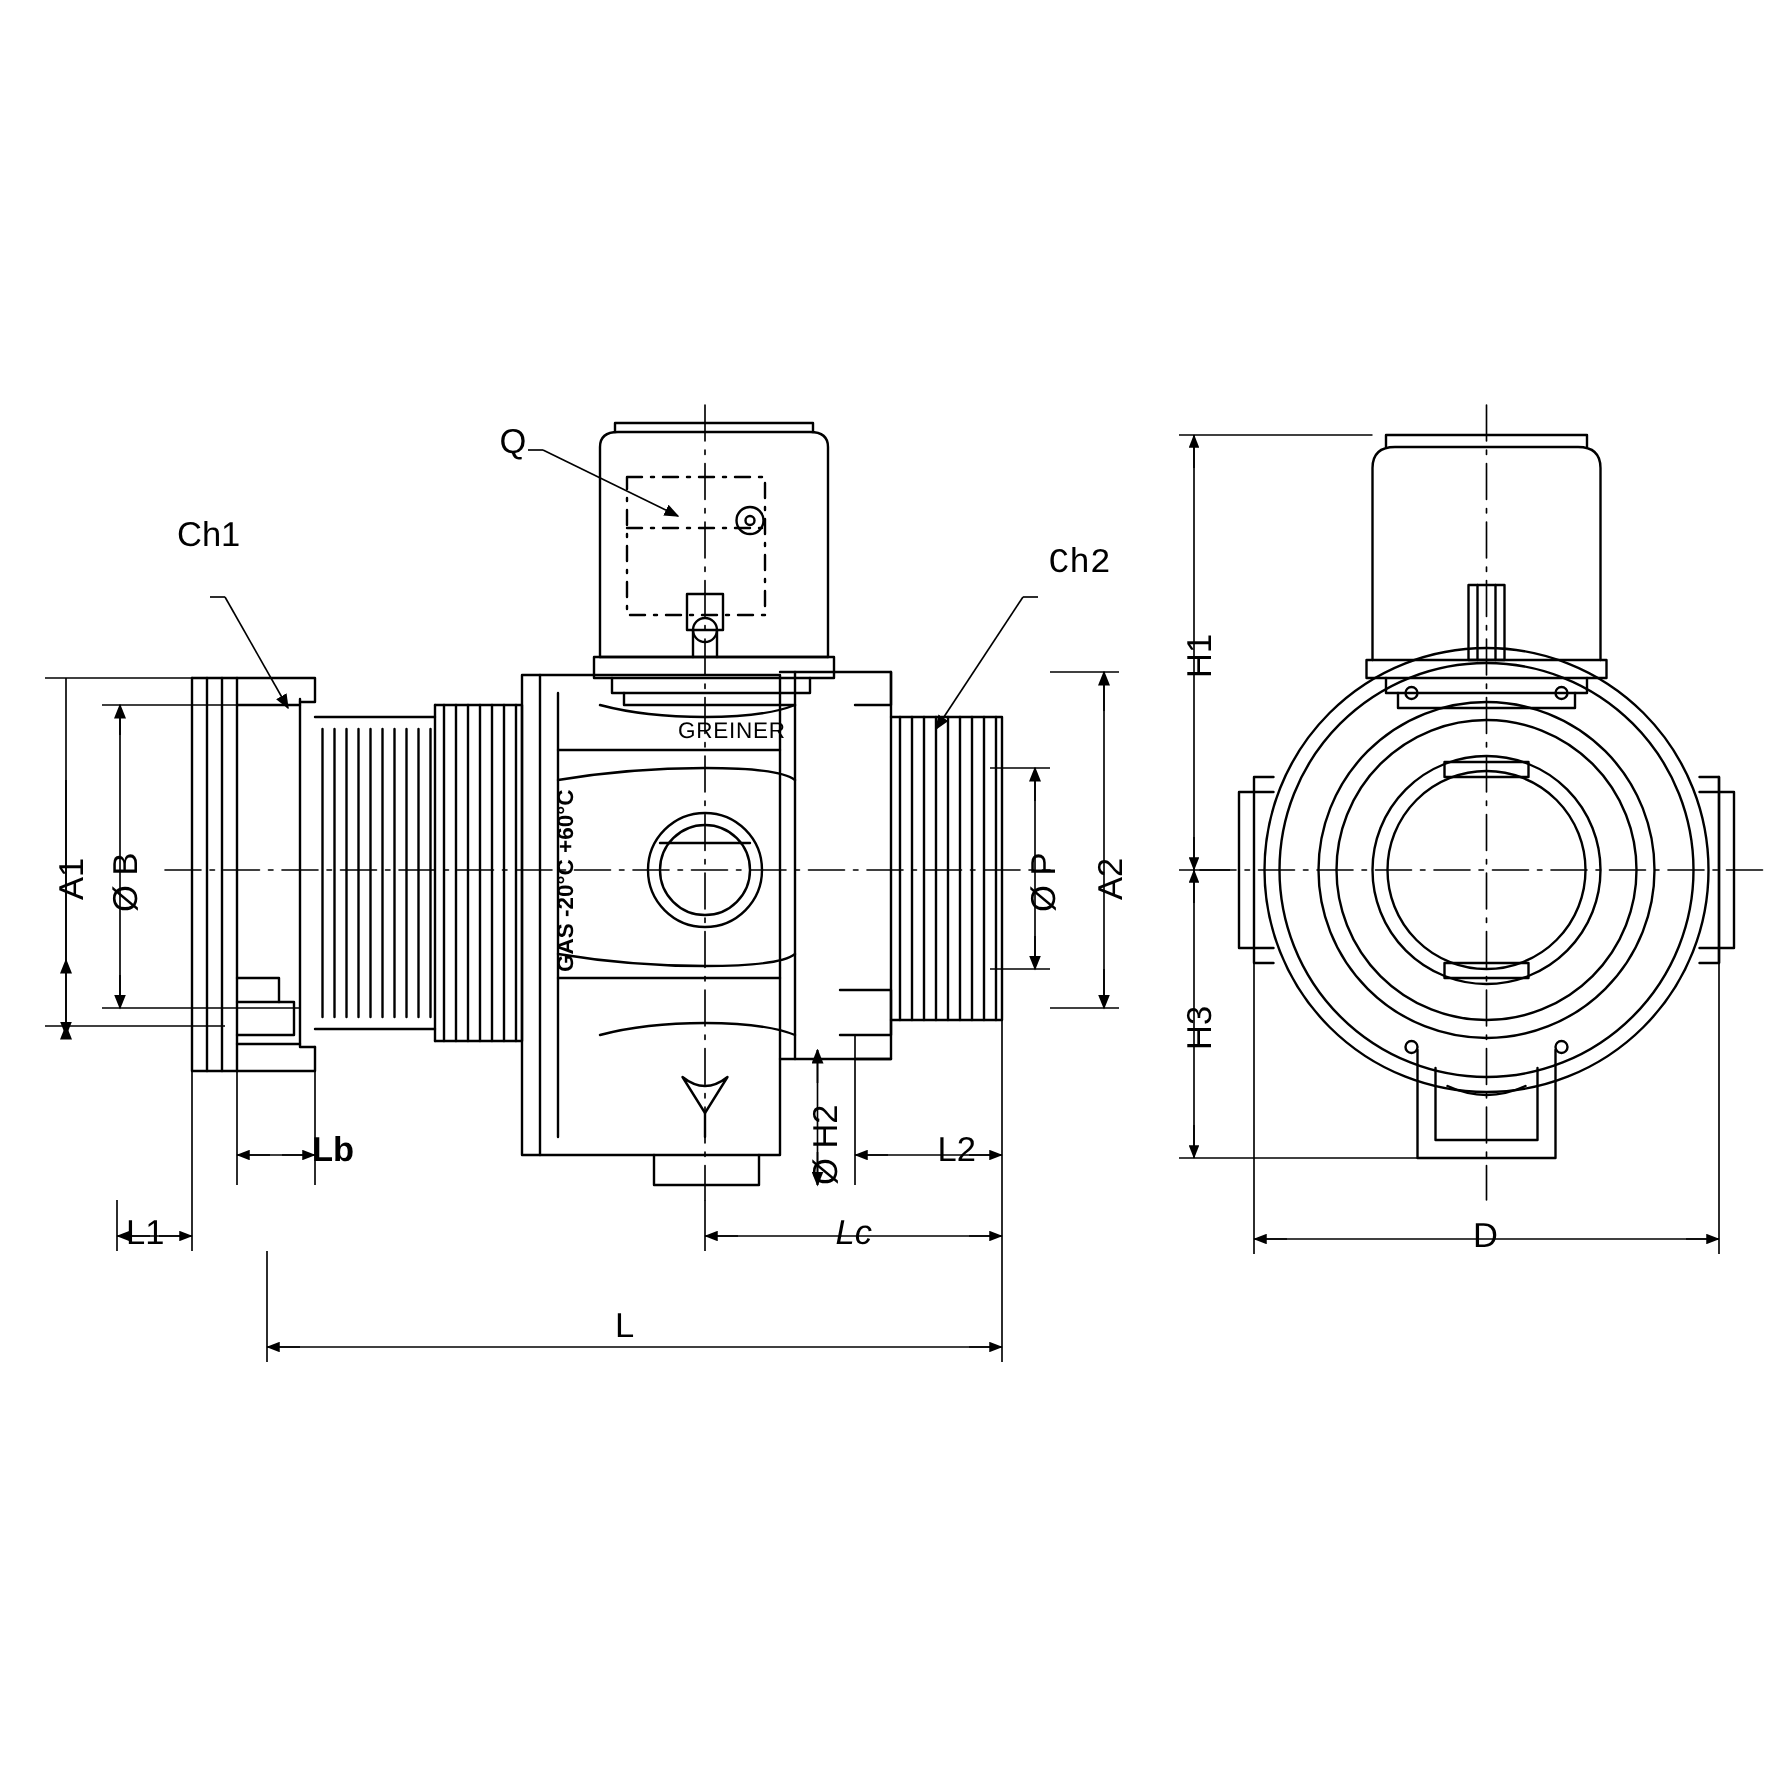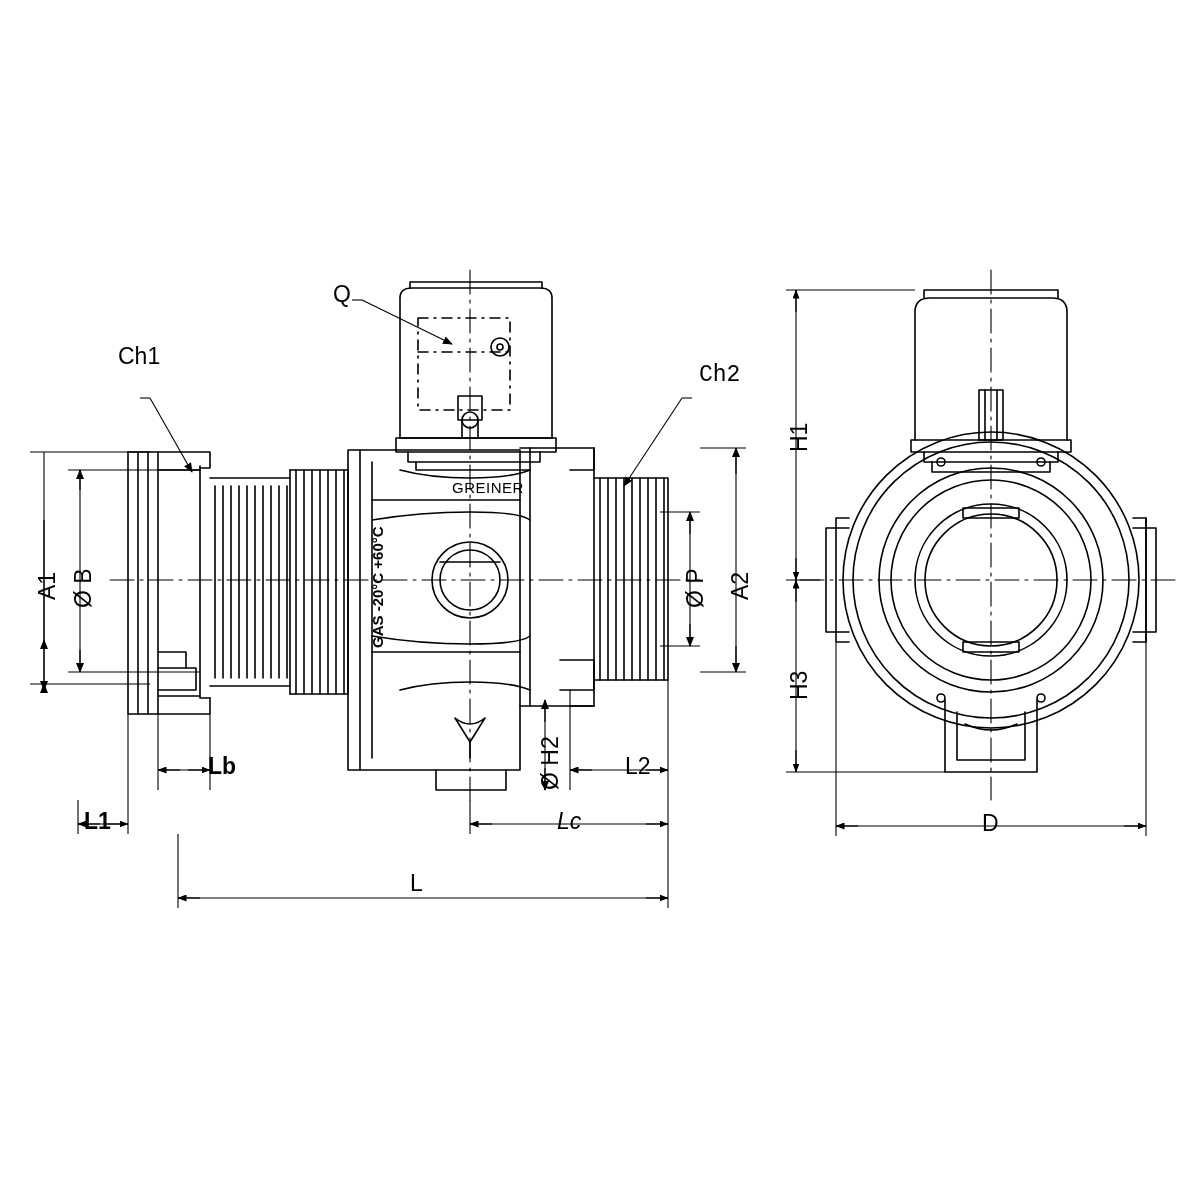--- a/index.html
+++ b/index.html
@@ -254,21 +254,21 @@
   <div class="lbl" style="left:118px; top:345px;">Ch1</div>
   <div class="lbl" style="left:699px; top:364px;font-family:Liberation Mono, monospace;">Ch2</div>
 
   <div class="lbl rot" style="left:36px; top:600px;">A1</div>
   <div class="lbl rot" style="left:72px; top:608px;">Ø B</div>
   <div class="lbl rot" style="left:684px; top:608px;">Ø P</div>
   <div class="lbl rot" style="left:729px; top:600px;">A2</div>
   <div class="lbl rot" style="left:539px; top:790px;">Ø H2</div>
 
   <div class="lbl" style="left:208px; top:755px;font-weight:bold;">Lb</div>
-  <div class="lbl" style="left:84px; top:810px;font-weight:bold;">L1</div>
+  <div class="lbl" style="left:84px; top:810px;">L1</div>
   <div class="lbl" style="left:601px; top:755px;margin-left:24px;">L2</div>
   <div class="lbl" style="left:557px; top:810px;font-style:italic;">Lc</div>
   <div class="lbl" style="left:410px; top:872px;">L</div>
 
   <div class="lbl rot" style="left:788px; top:452px;">H1</div>
   <div class="lbl rot" style="left:788px; top:700px;">H3</div>
   <div class="lbl" style="left:982px; top:812px;">D</div>
 
   <div class="lbl small" style="left:428px; top:480px; font-size:15px; font-weight:normal; letter-spacing:0.5px;margin-left:24px;">GREINER</div>
   <div class="lbl rot" style="left:370px; top:648px; font-size:15px; font-weight:bold;">GAS -20°C +60°C</div>

